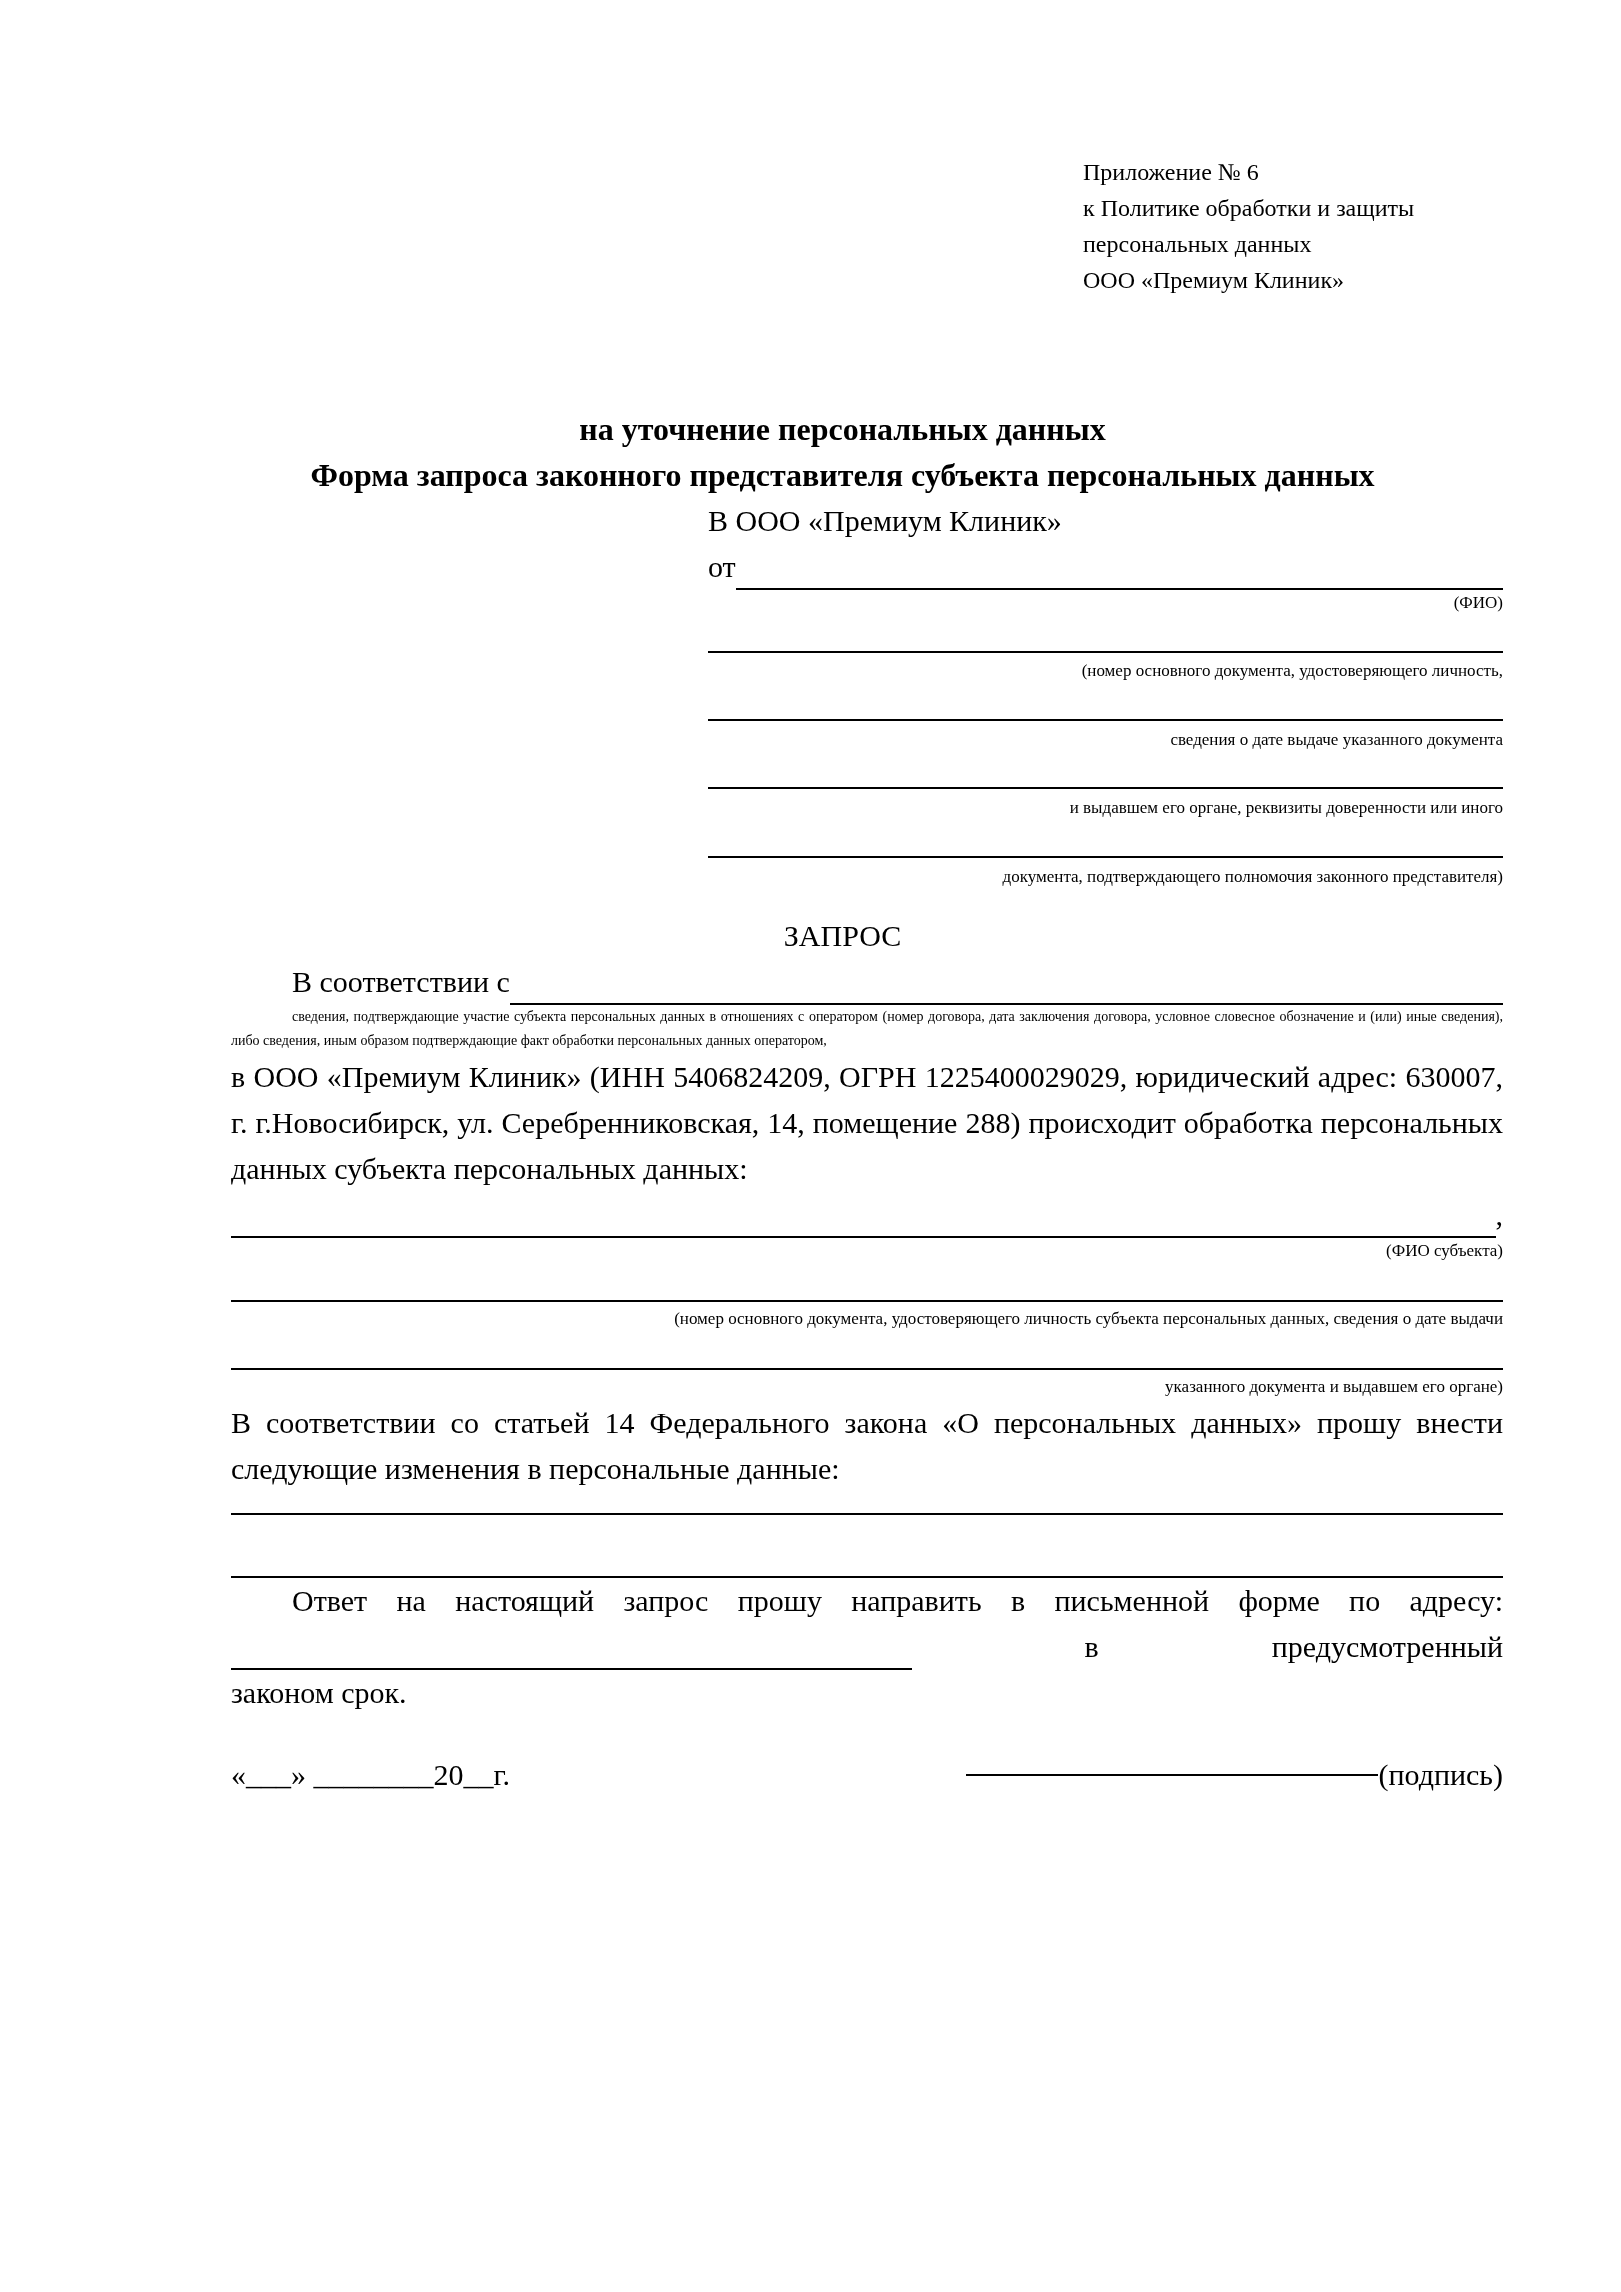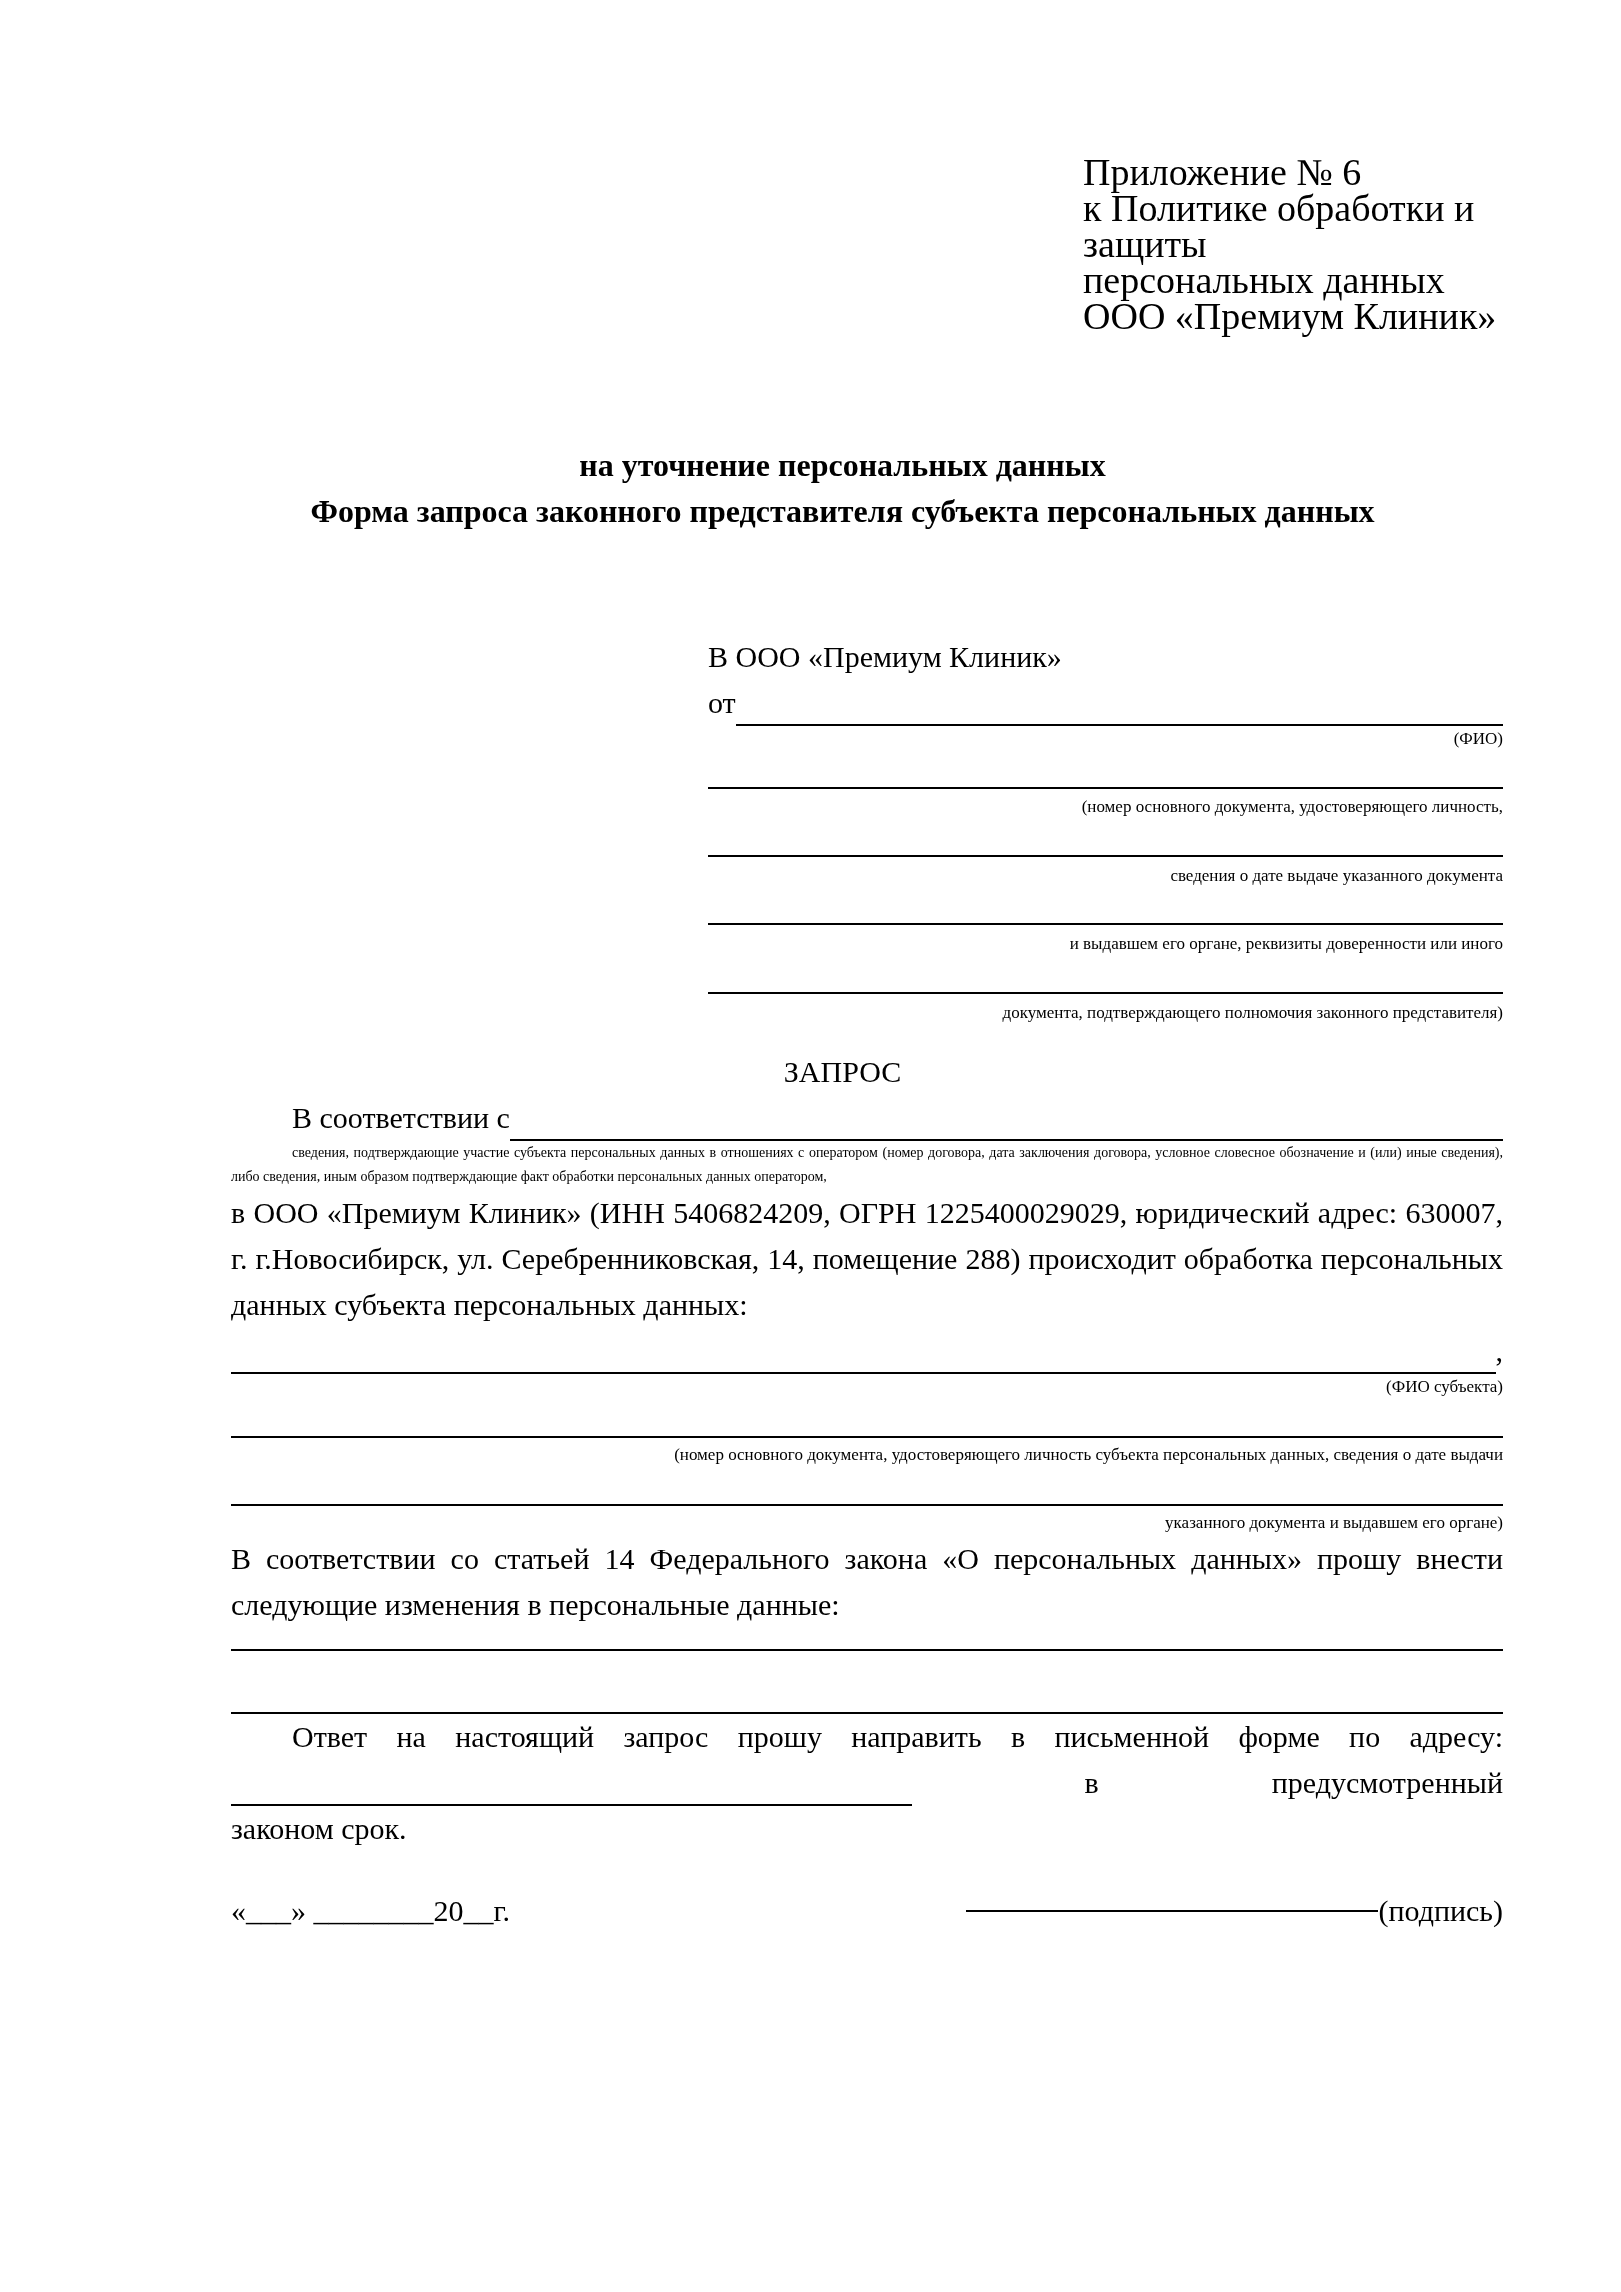--- a/index.html
+++ b/index.html
@@ -10,33 +10,33 @@
     margin: 0 auto;
     background: #ffffff;
     color: #000000;
     font-family: "Liberation Serif", "DejaVu Serif", serif;
     font-size: 30px;
     box-sizing: border-box;
     padding: 154px 118px 0 231px;
   }
 
   
-  .appendix { margin-left: 852px; font-size: 38px; line-height: 36px; }
+  .appendix { margin-left: 852px; font-size: 24px; line-height: 36px; }
 
   
   .title {
     margin: 108px 0 0 -49px;
     font-size: 32px;
     font-weight: bold;
     text-align: center;
     line-height: 46px;
   }
 
   
-  .addressee { margin-top: 100px; margin-left: 477px; }
+  .addressee { margin-left: 477px; }
   .to-line { line-height: 46px; }
 
   .row { display: flex; align-items: stretch; height: 46px; }
   .row .lbl { line-height: 46px; white-space: nowrap; }
   .fill { flex: 1; border-bottom: 2.9px solid #000; }
 
   .cap { font-size: 17px; line-height: 25.5px; text-align: right; }
   .u   { height: 35px; border-bottom: 2.9px solid #000; margin-bottom: 5.9px; }
   .addressee .cap { margin-bottom: 0; }
 

